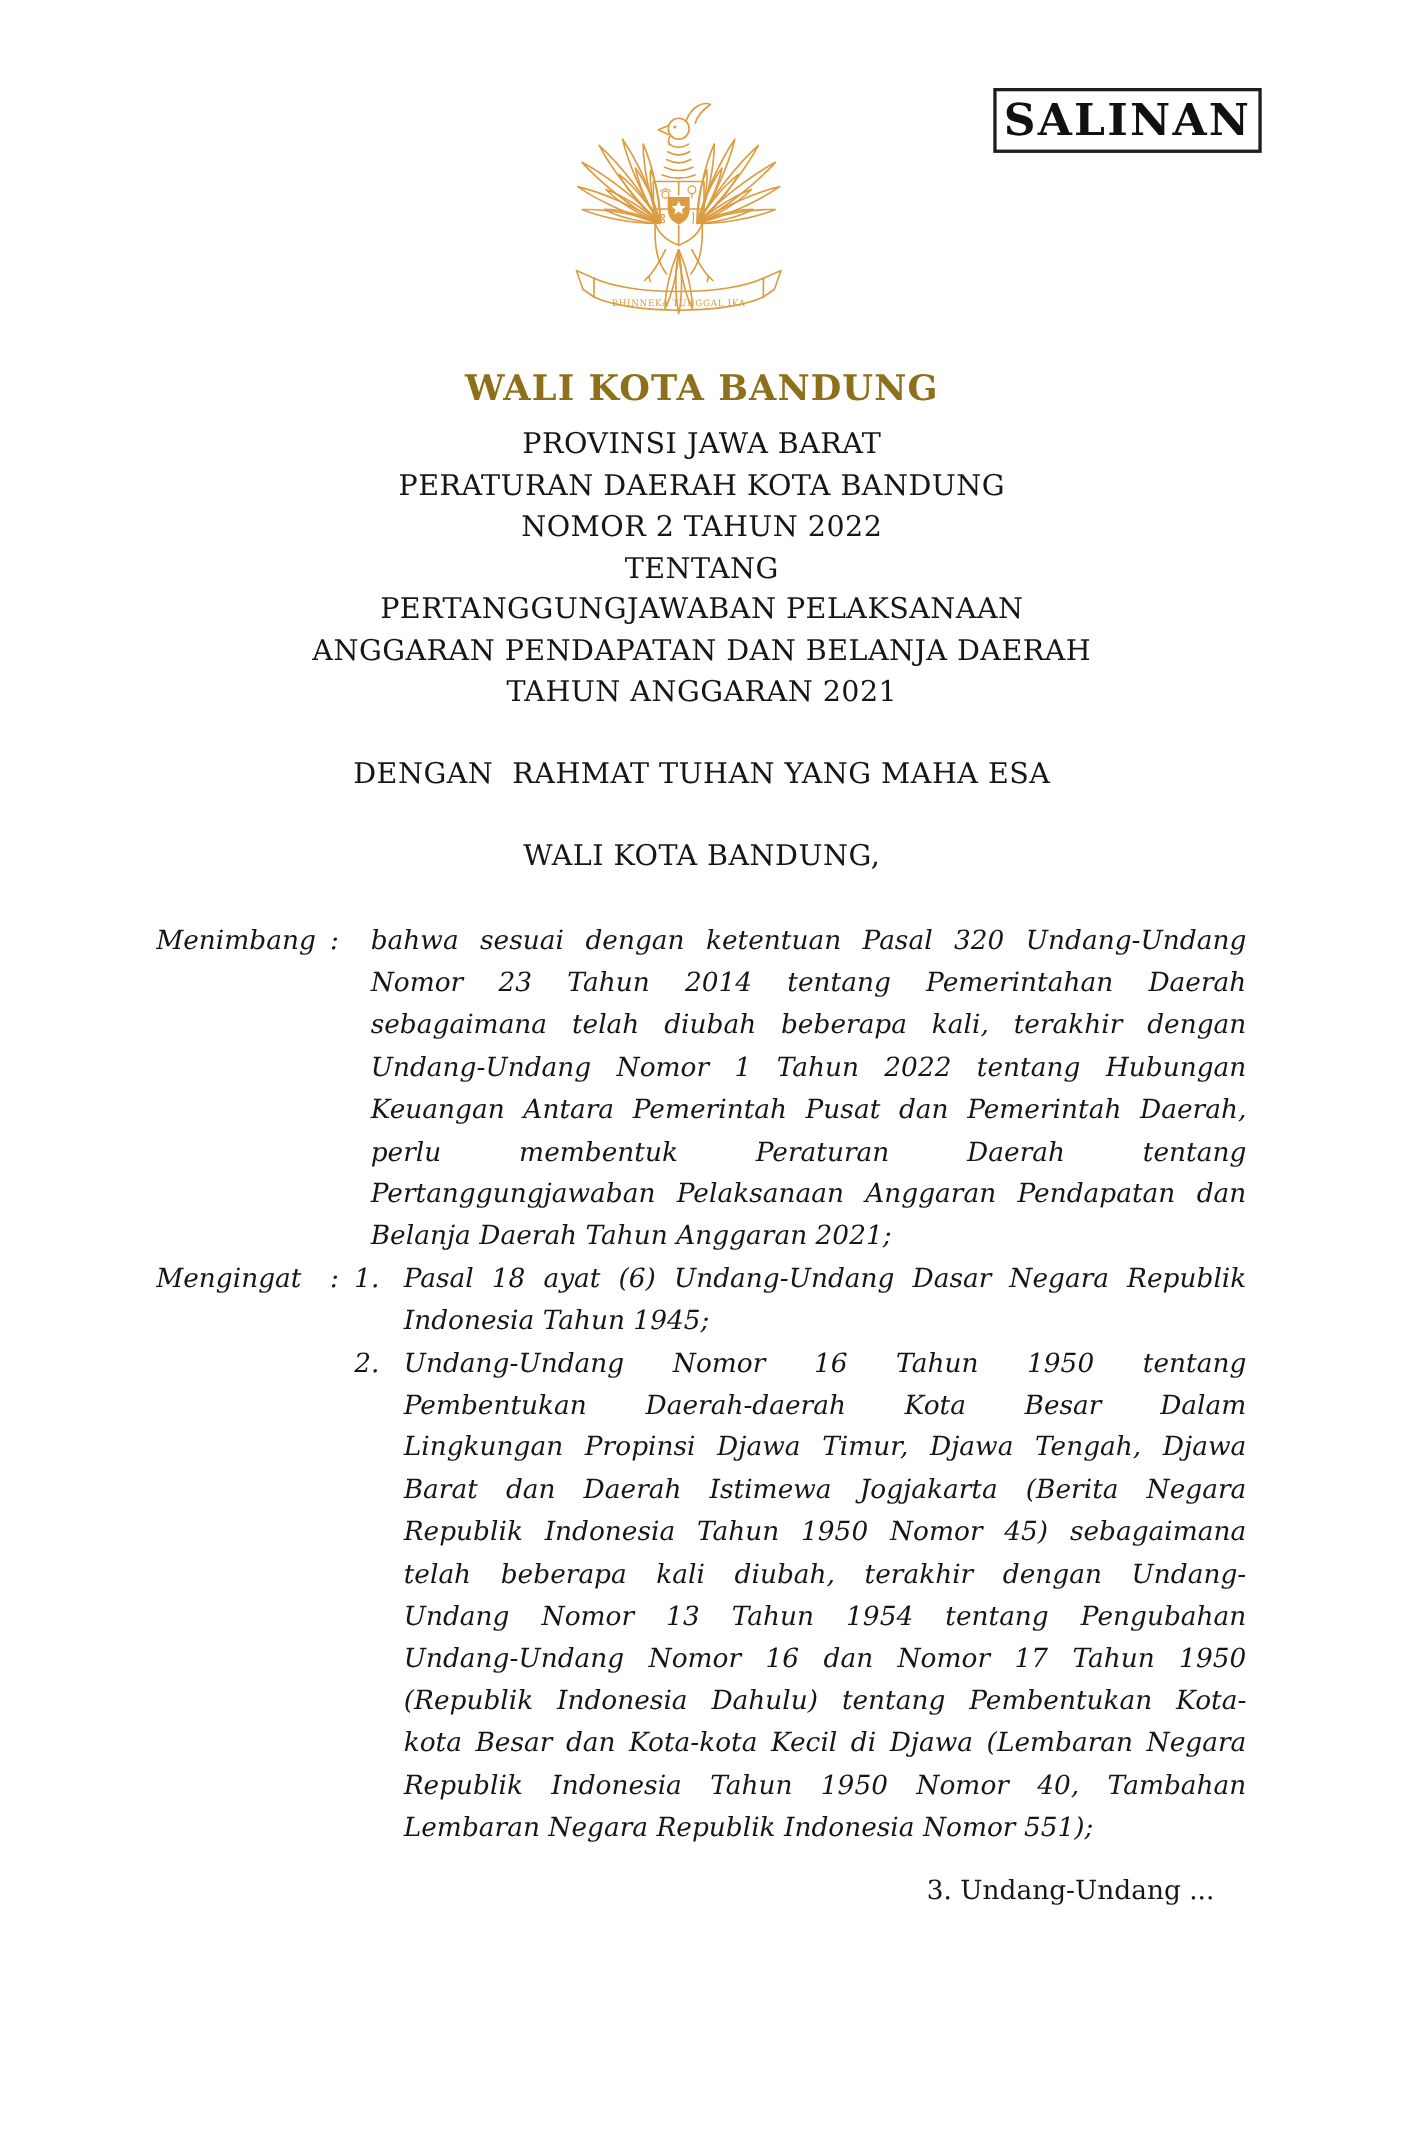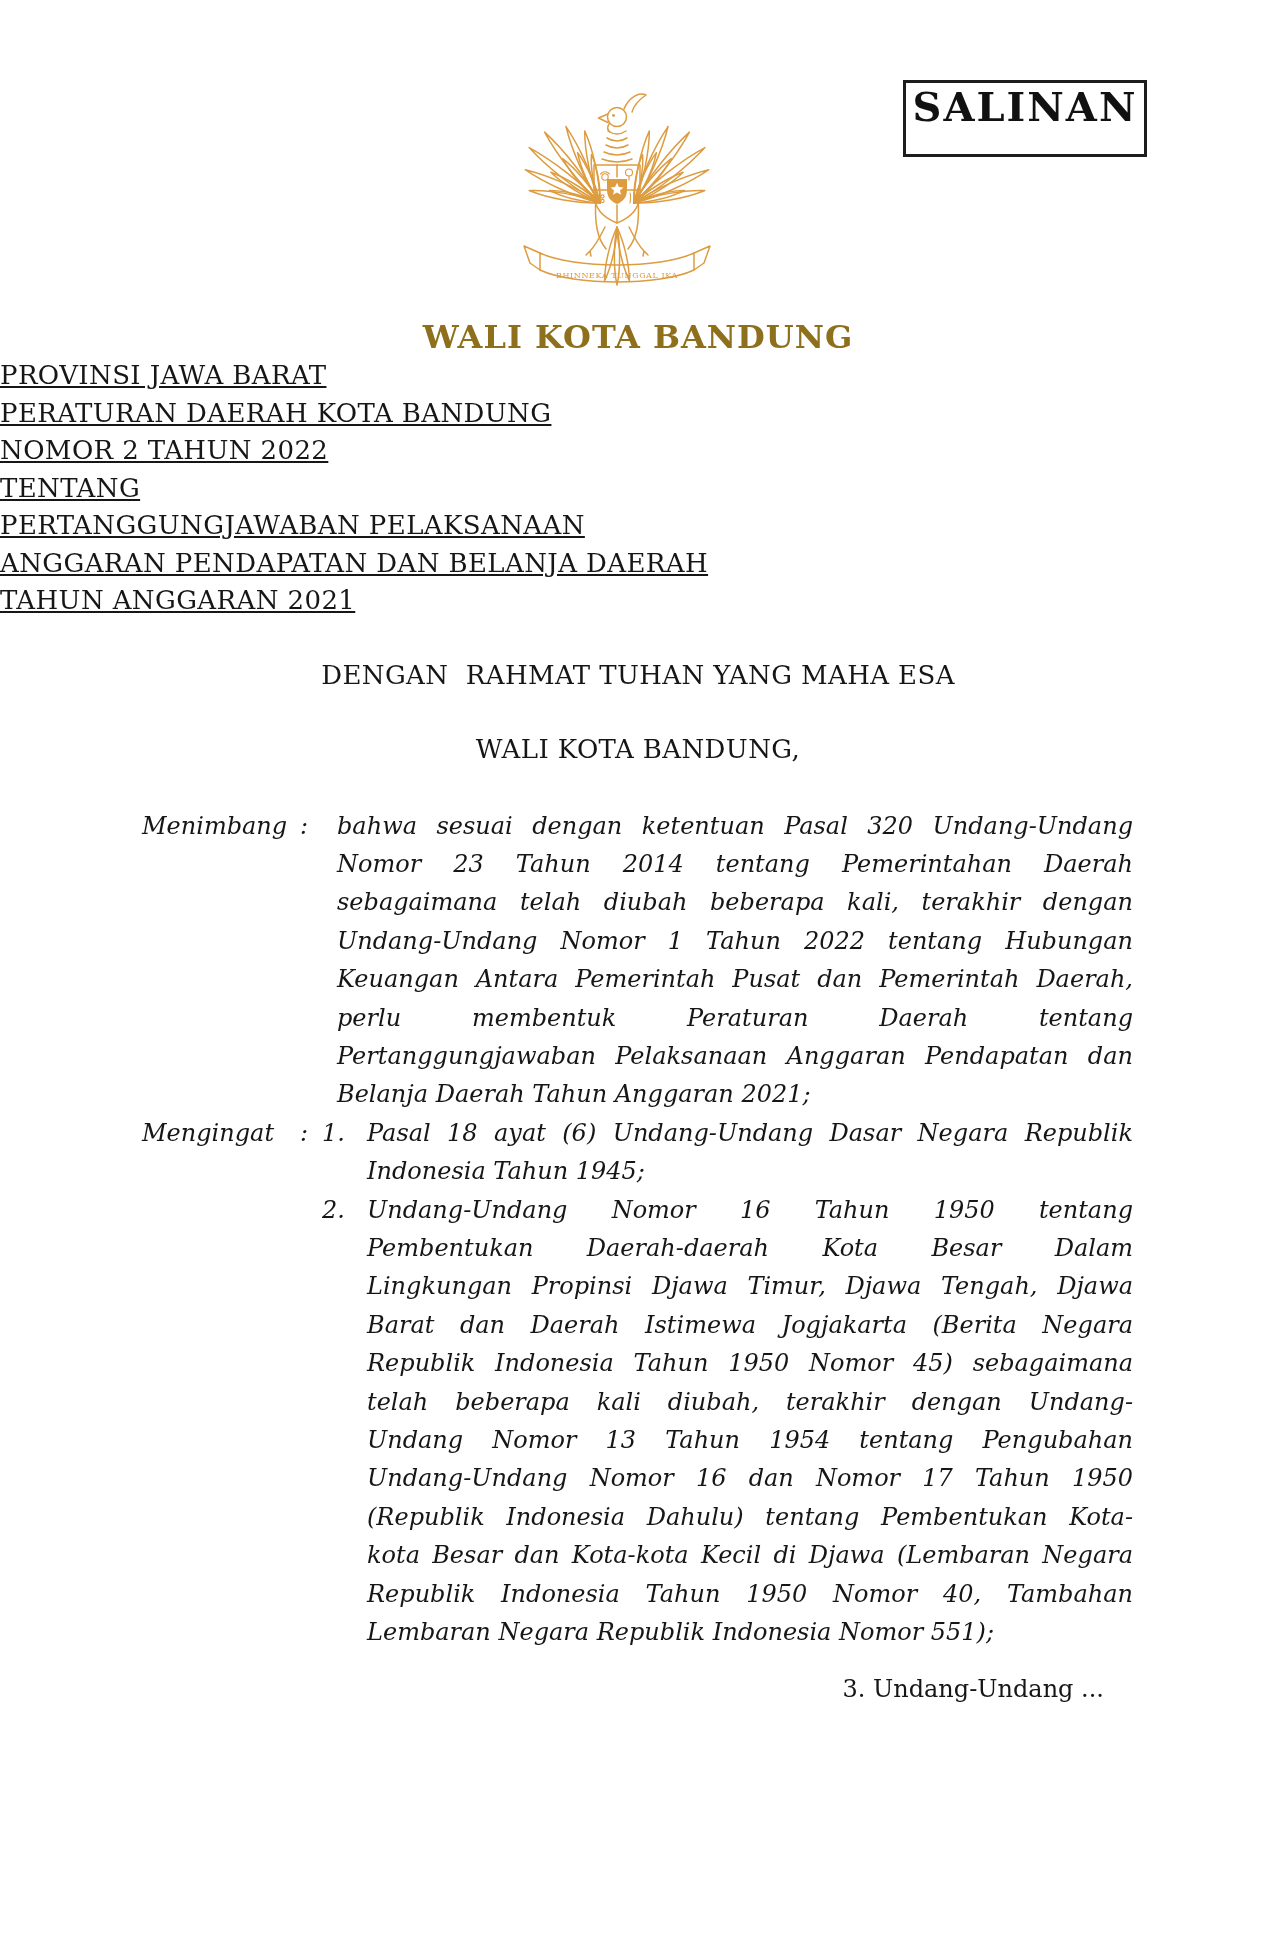--- a/index.html
+++ b/index.html
@@ -6,40 +6,40 @@
   .page{
     position:relative;
     width:1276px;height:1951px;
     background:#fff;
     overflow:hidden;
     color:var(--text,#161616);
     font-family:"DejaVu Serif","Liberation Serif",serif;
   }
   
   .stamp-box{
-    position:absolute;left:903px;top:80px;width:244px;height:77px;
+    position:absolute;left:903px;top:80px;width:244px;height:59px;
     border:3px solid var(--stamp-border,#1d1d1d);
     box-sizing:border-box;
-    display:flex;justify-content:center;
+    display:flex;align-items:center;justify-content:center;
   }
   .stamp-box span{
     font-weight:bold;font-size:40px;letter-spacing:2px;color:#111;
   }
   
   .emblem{width:210px;margin:77px auto 0;transform:translateX(-21px);color:var(--emblem-gold,#DD9C40);}
   .emblem svg{display:block;}
   
   .title{
-    margin:0;text-align:center;
+    margin:16px;text-align:center;
     font-size:32px;font-weight:bold;letter-spacing:1px;
     line-height:34px;color:var(--title-gold,#8E701C);
   }
   
   .header-block{margin-top:3px;font-size:26px;letter-spacing:.4px;}
-  .cline{text-align:left;line-height:37.5px;text-decoration:underline;}
+  .cline{text-align:center;line-height:37.5px;}
   .invocation{margin-top:37px;text-align:center;font-size:26px;letter-spacing:.4px;line-height:37.5px;white-space:pre-wrap;}
   .official{margin-top:37px;text-align:center;font-size:26px;letter-spacing:.4px;line-height:37.5px;}
   
   .considerations{margin:38px 143px 0 142px;font-size:24px;}
   .row{display:flex;align-items:flex-start;font-style:italic;}
   .row-label{flex:none;width:195px;position:relative;line-height:38.4px;}
   .row-label .colon{position:absolute;left:158px;top:0;}
   .row-content{flex:1;min-width:0;}
   .jline{text-align:justify;text-align-last:justify;-moz-text-align-last:justify;line-height:38.4px;}
   .jline.last{text-align-last:left;-moz-text-align-last:left;}

